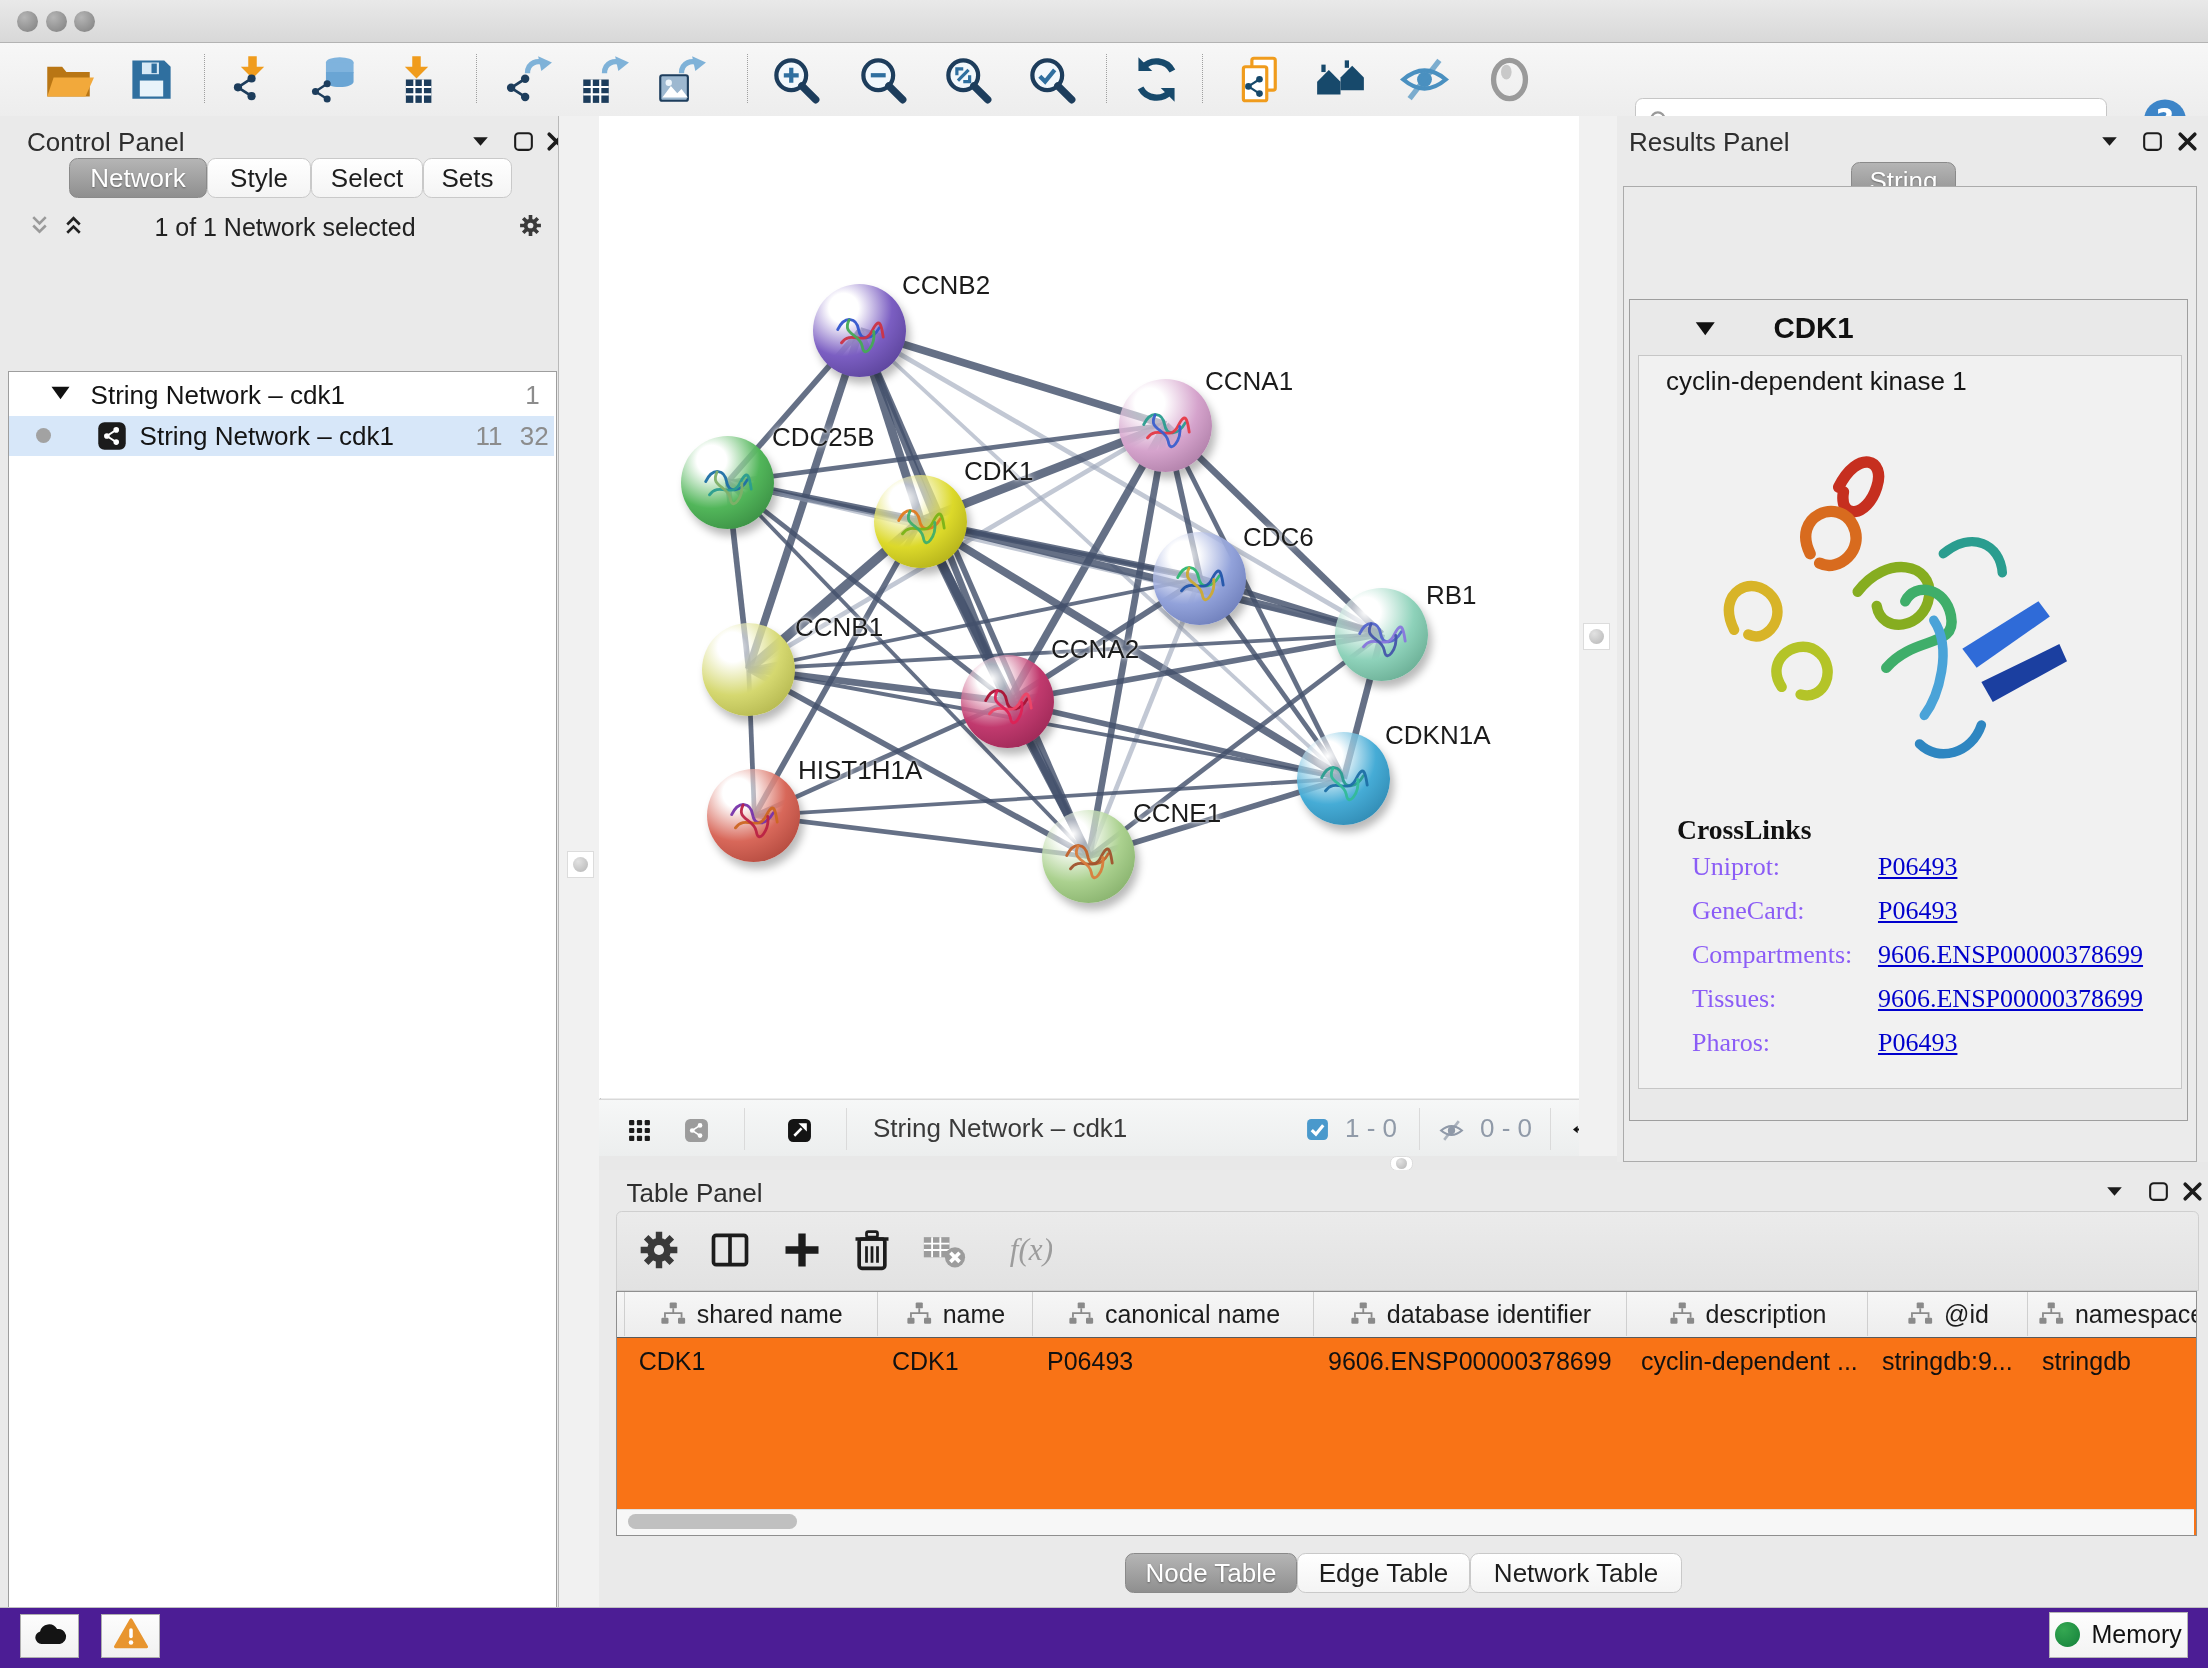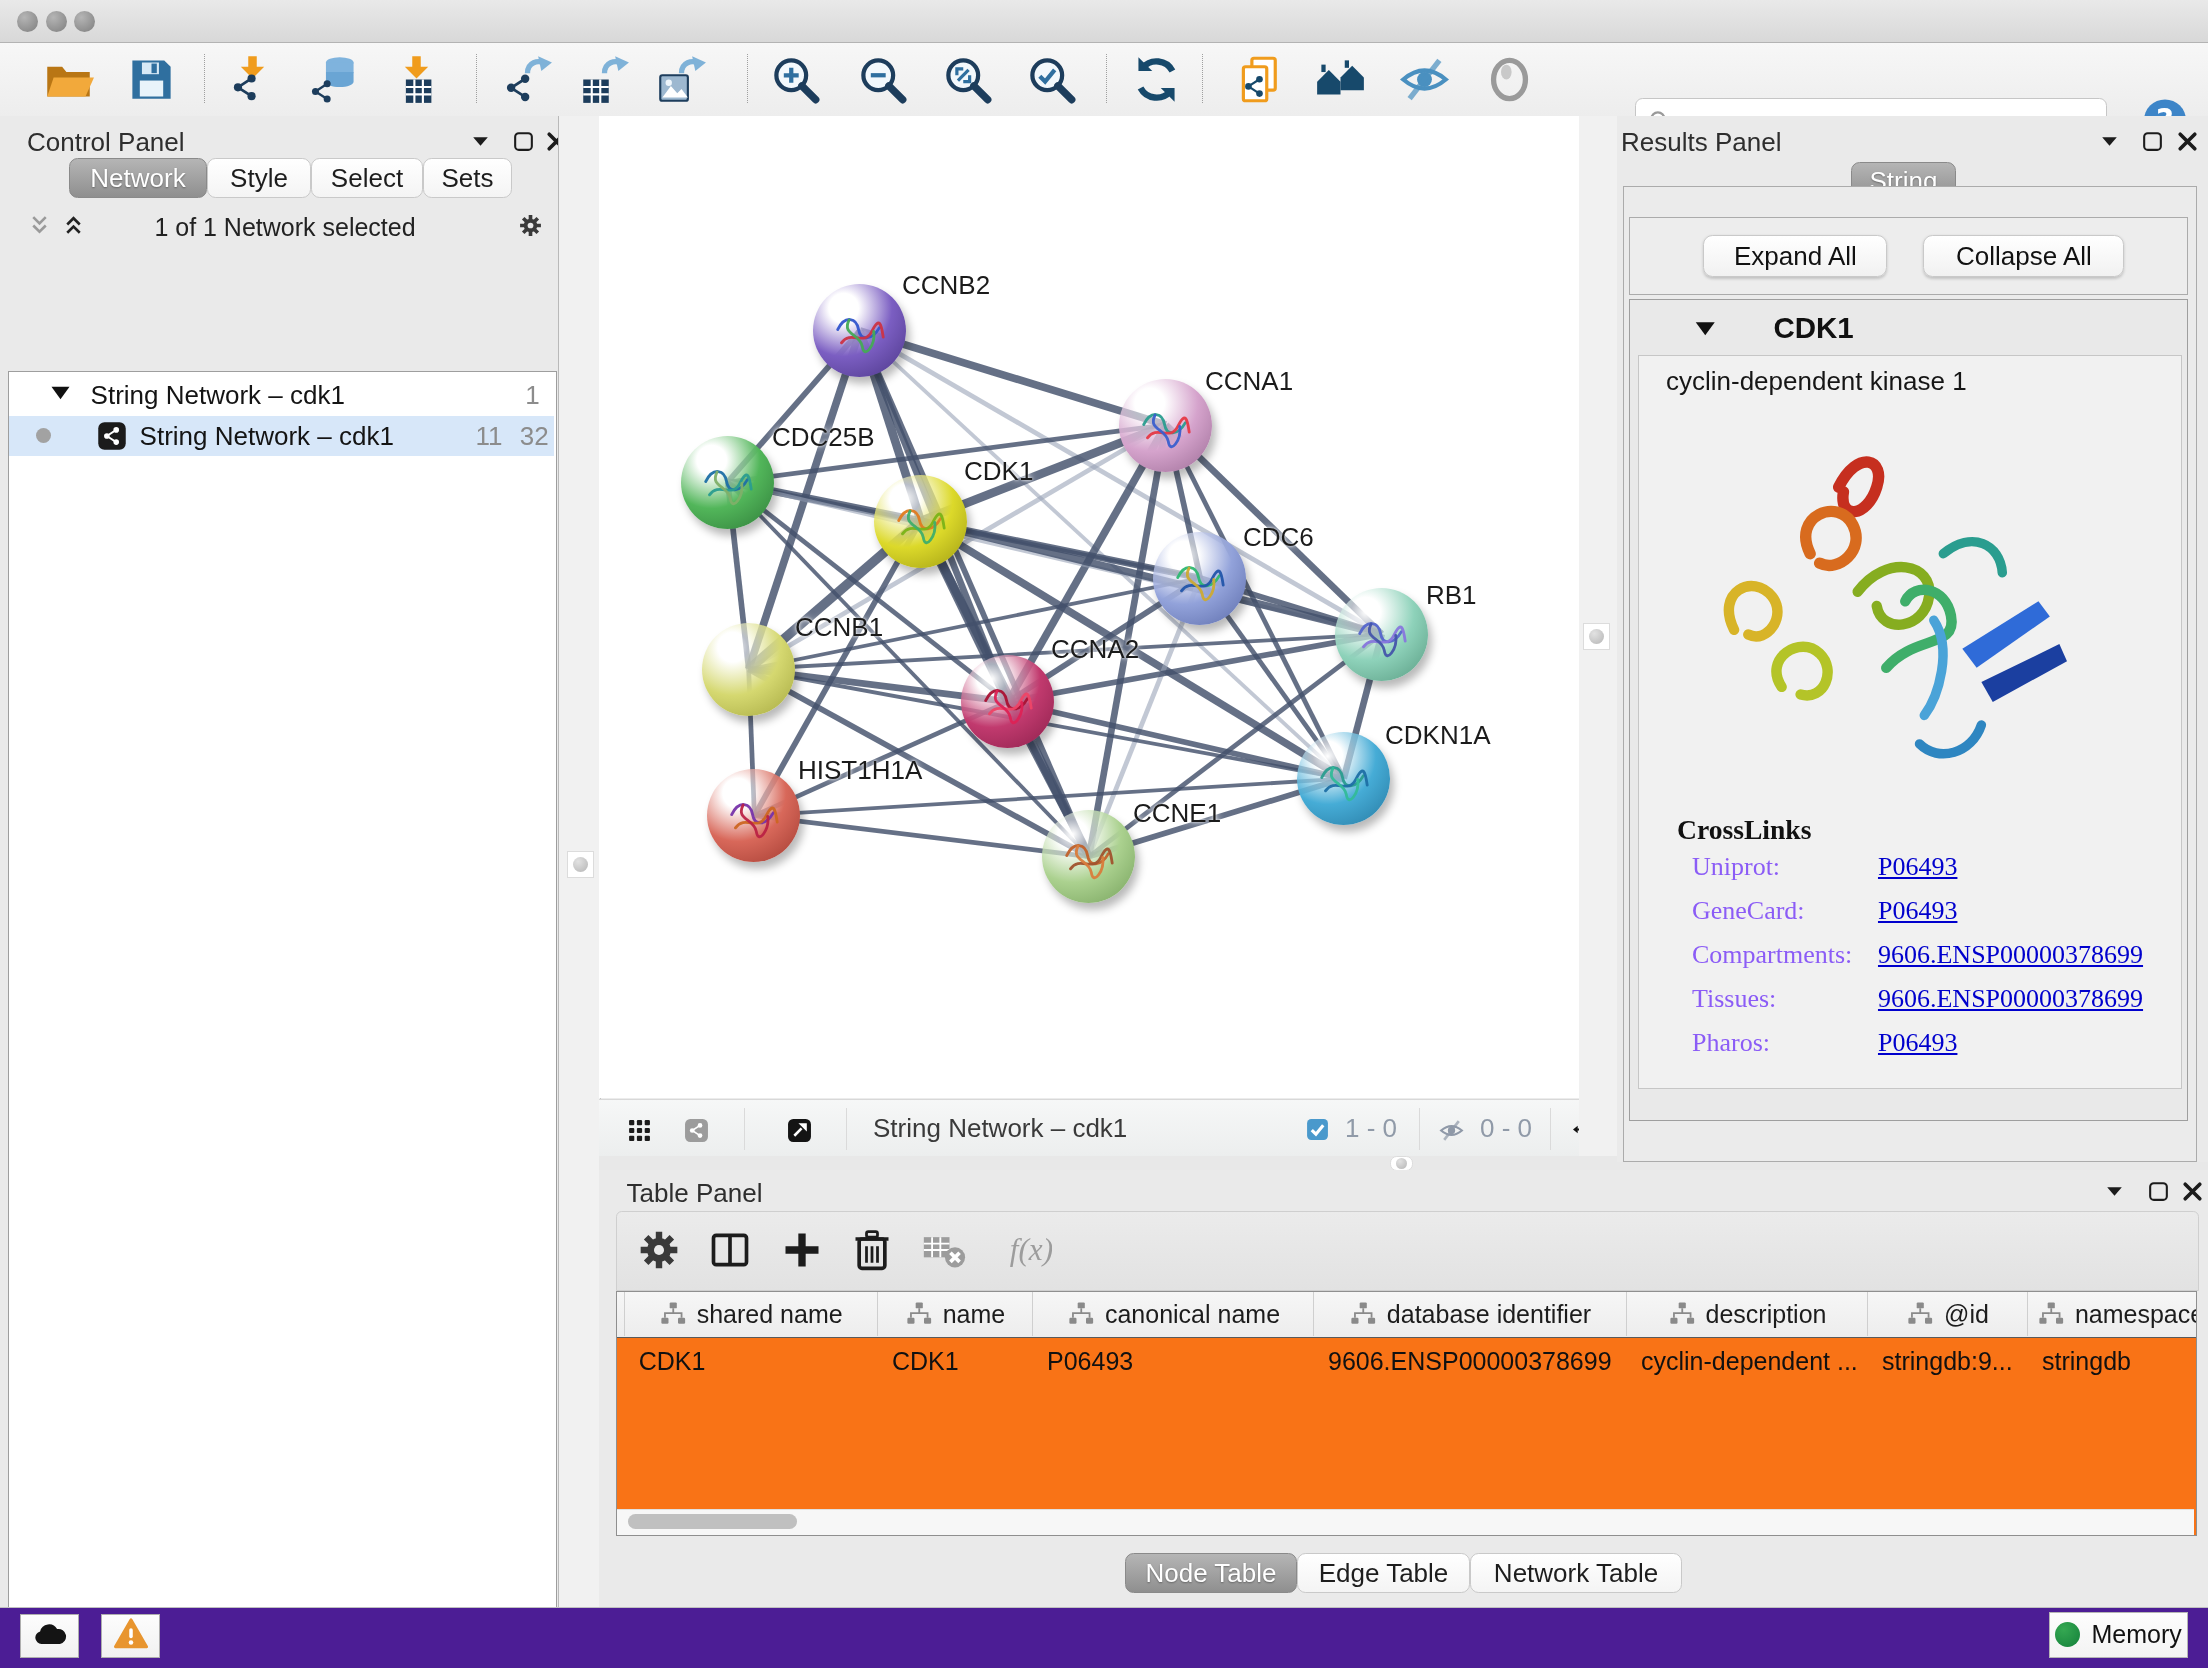--- a/index.html
+++ b/index.html
@@ -522,44 +522,40 @@
       <i style="width:15px;height:15px"></i>
     </div>
 </div>
 <div class="abs hsplit">
   <div class="abs handle-dot" style="left:791px;top:0;width:21px;height:13.3px;border-radius:6.7px">
       <i style="width:11.4px;height:11.4px"></i>
     </div>
 </div>
 
 <div class="abs rp-bg">
-  <div class="abs ptitle" style="left:4px;top:11.4px">Results Panel</div>
+  <div class="abs ptitle" style="left:12px;top:11.4px">Results Panel</div>
   <span class="abs wicon" style="left:476px;top:9.5px">
       <svg viewBox="0 0 48 48" width="100%" height="100%">
         <path d="M10 16h28L24 32z" fill="#1c1c1c"></path>
       </svg>
     </span>
   <span class="abs wicon" style="left:519px;top:9.5px">
       <svg viewBox="0 0 48 48" width="100%" height="100%">
         <rect x="8" y="8" width="32" height="32" rx="7" fill="none" stroke="#1c1c1c" stroke-width="4"></rect>
       </svg>
     </span>
   <span class="abs wicon" style="left:554px;top:9.5px">
       <svg viewBox="0 0 48 48" width="100%" height="100%">
         <path d="M10 10L38 38M38 10L10 38" stroke="#1c1c1c" stroke-width="7" stroke-linecap="round"></path>
       </svg>
     </span>
 
   <div class="abs tab active" style="left:234px;top:46px;width:105px;height:38px">String</div>
 
   <div class="abs rbox" style="left:5.7px;top:70px;width:574px;height:976px">
-    <div class="abs rbox" style="left:5.7px;top:30px;width:559px;height:78px;background:#ededed">
-      <div class="abs btn" style="left:73px;top:17px;width:184px;height:42px">Expand All</div>
-      <div class="abs btn" style="left:293px;top:17px;width:201px;height:42px">Collapse All</div>
-    </div>
 
     <div class="abs rbox" style="left:5.7px;top:112px;width:559px;height:822px;background:#e9e9e9;border-color:#9e9e9e">
       <span class="abs" style="left:61px;top:15px;width:28.5px;height:28.5px"><svg viewBox="0 0 48 48" width="100%" height="100%">
             <path d="M8 12h32L24 34z" fill="#111"></path>
           </svg></span>
       <div class="abs gene-hdr" style="left:143px;top:11.4px">CDK1</div>
 
       <div class="abs rcontent" style="left:7.6px;top:55px;width:544px;height:734px">
         <div class="abs desc" style="left:27px;top:9.5px">cyclin-dependent kinase 1</div>
 

